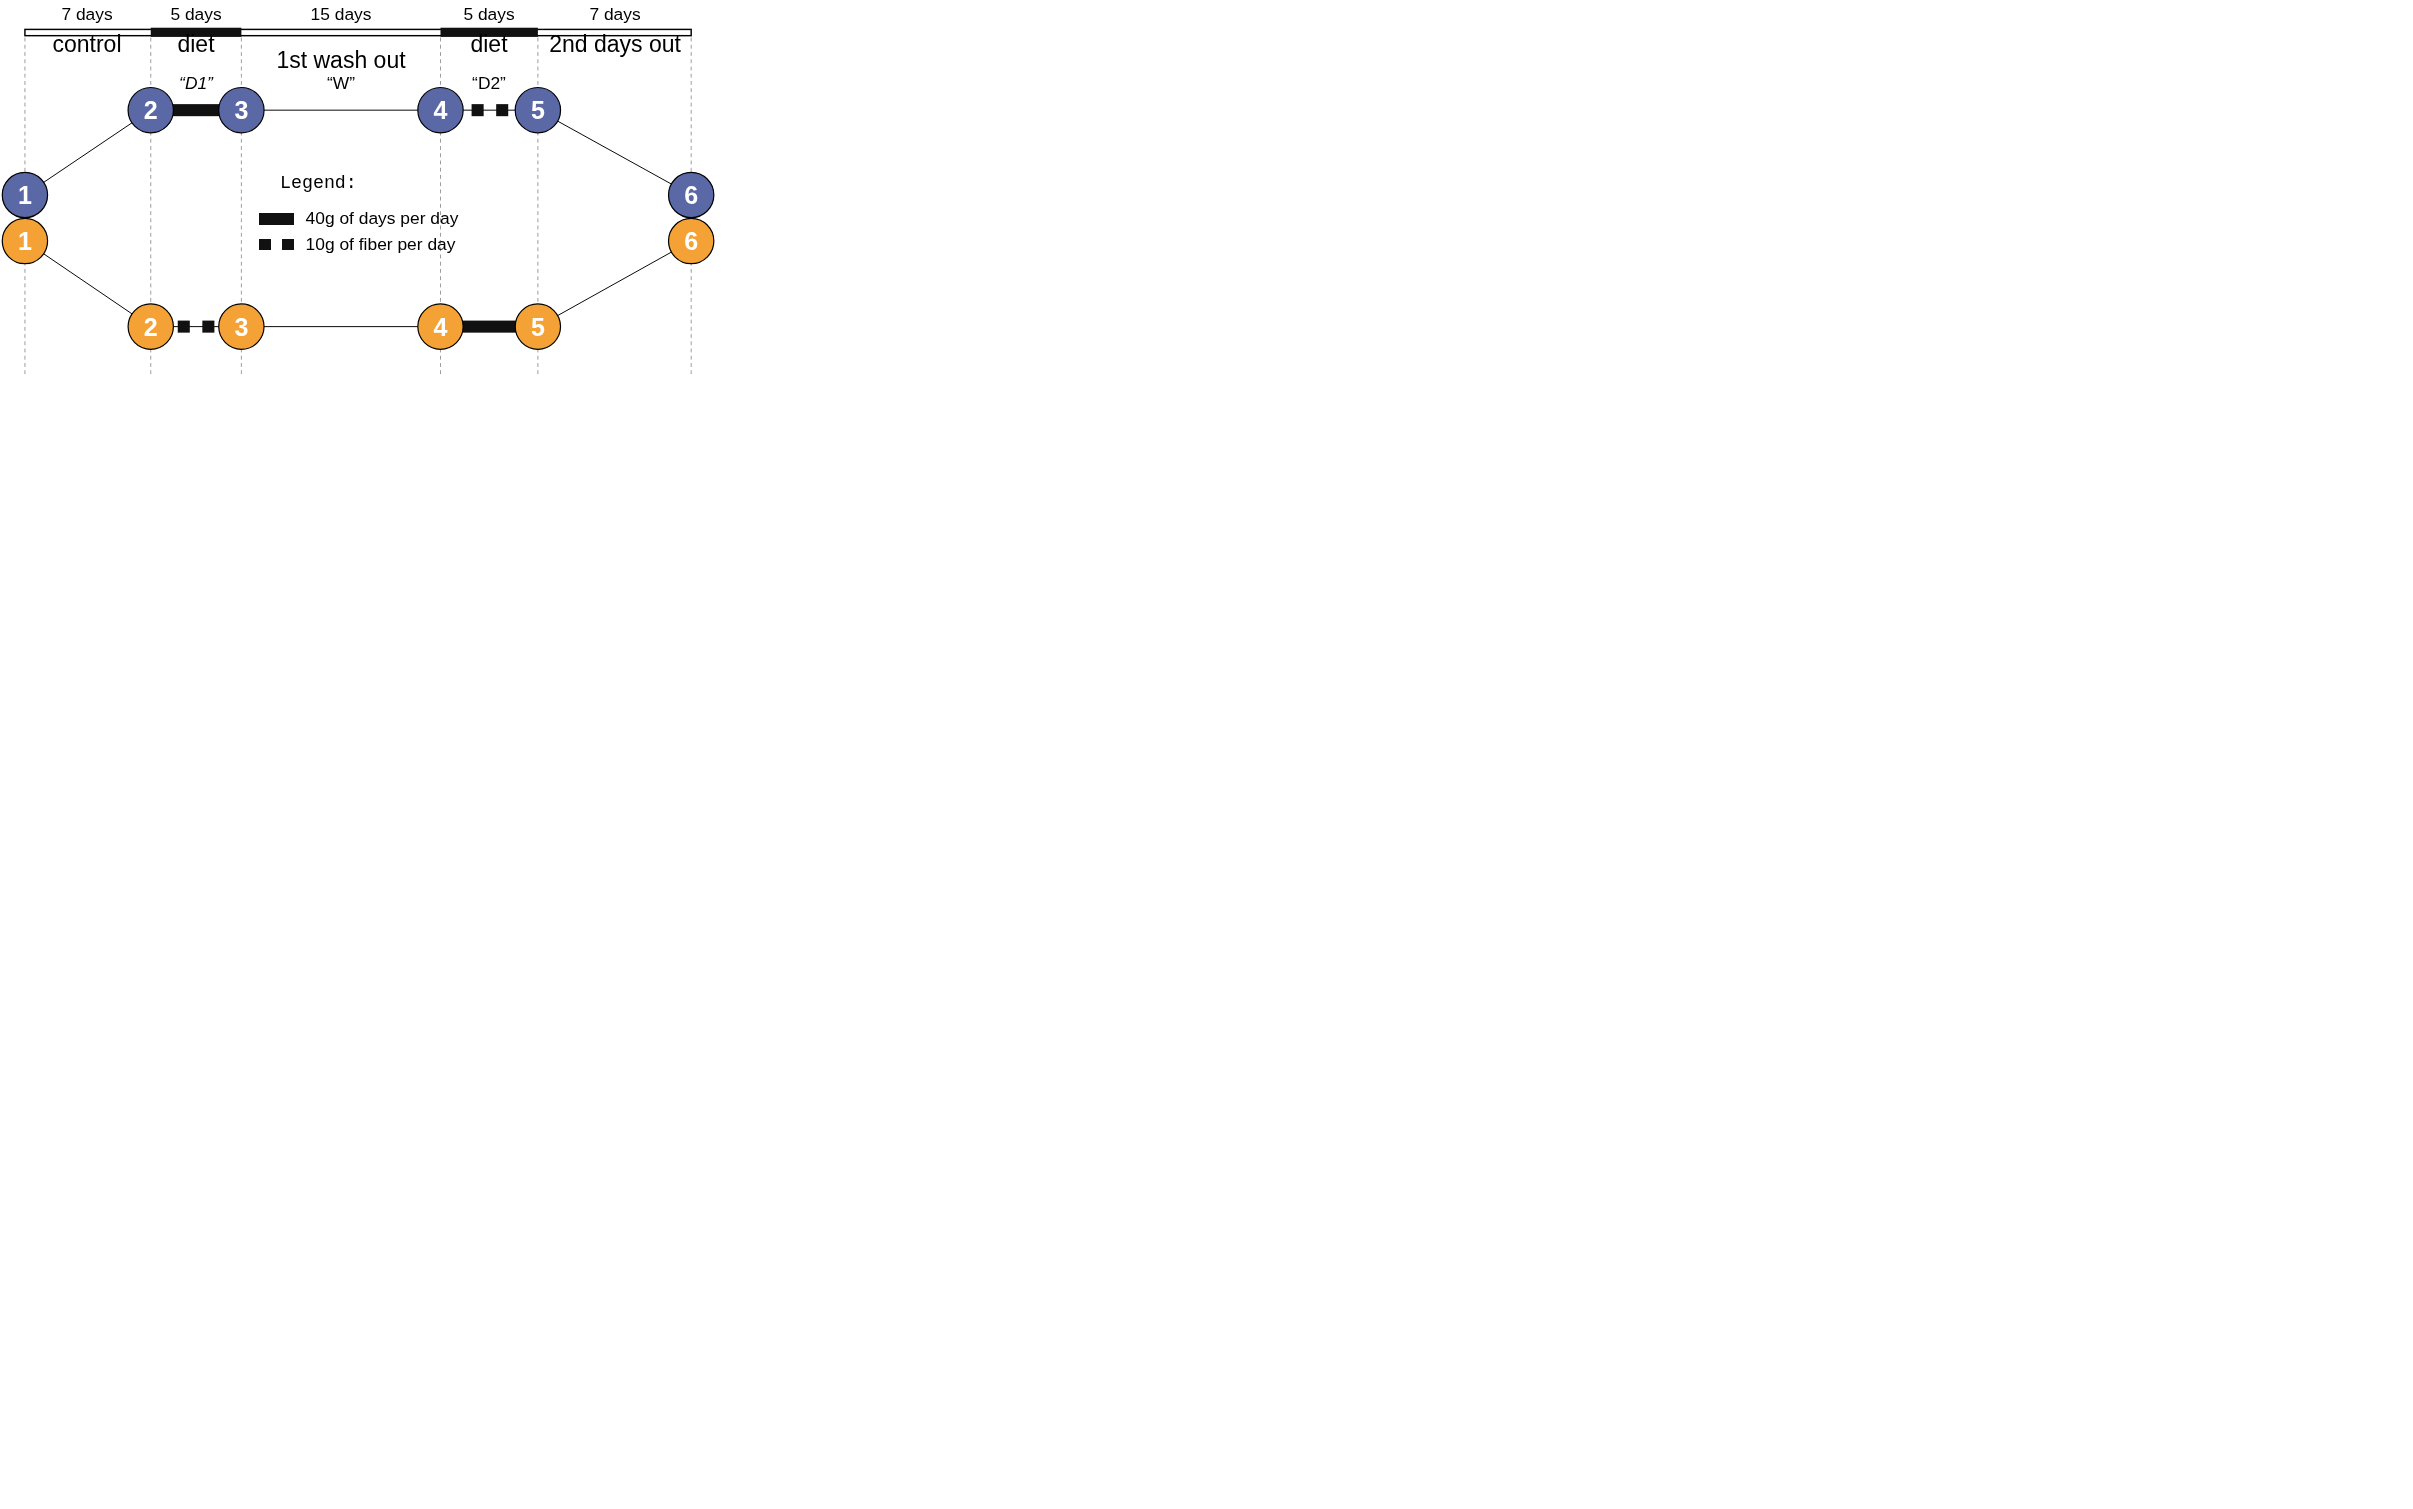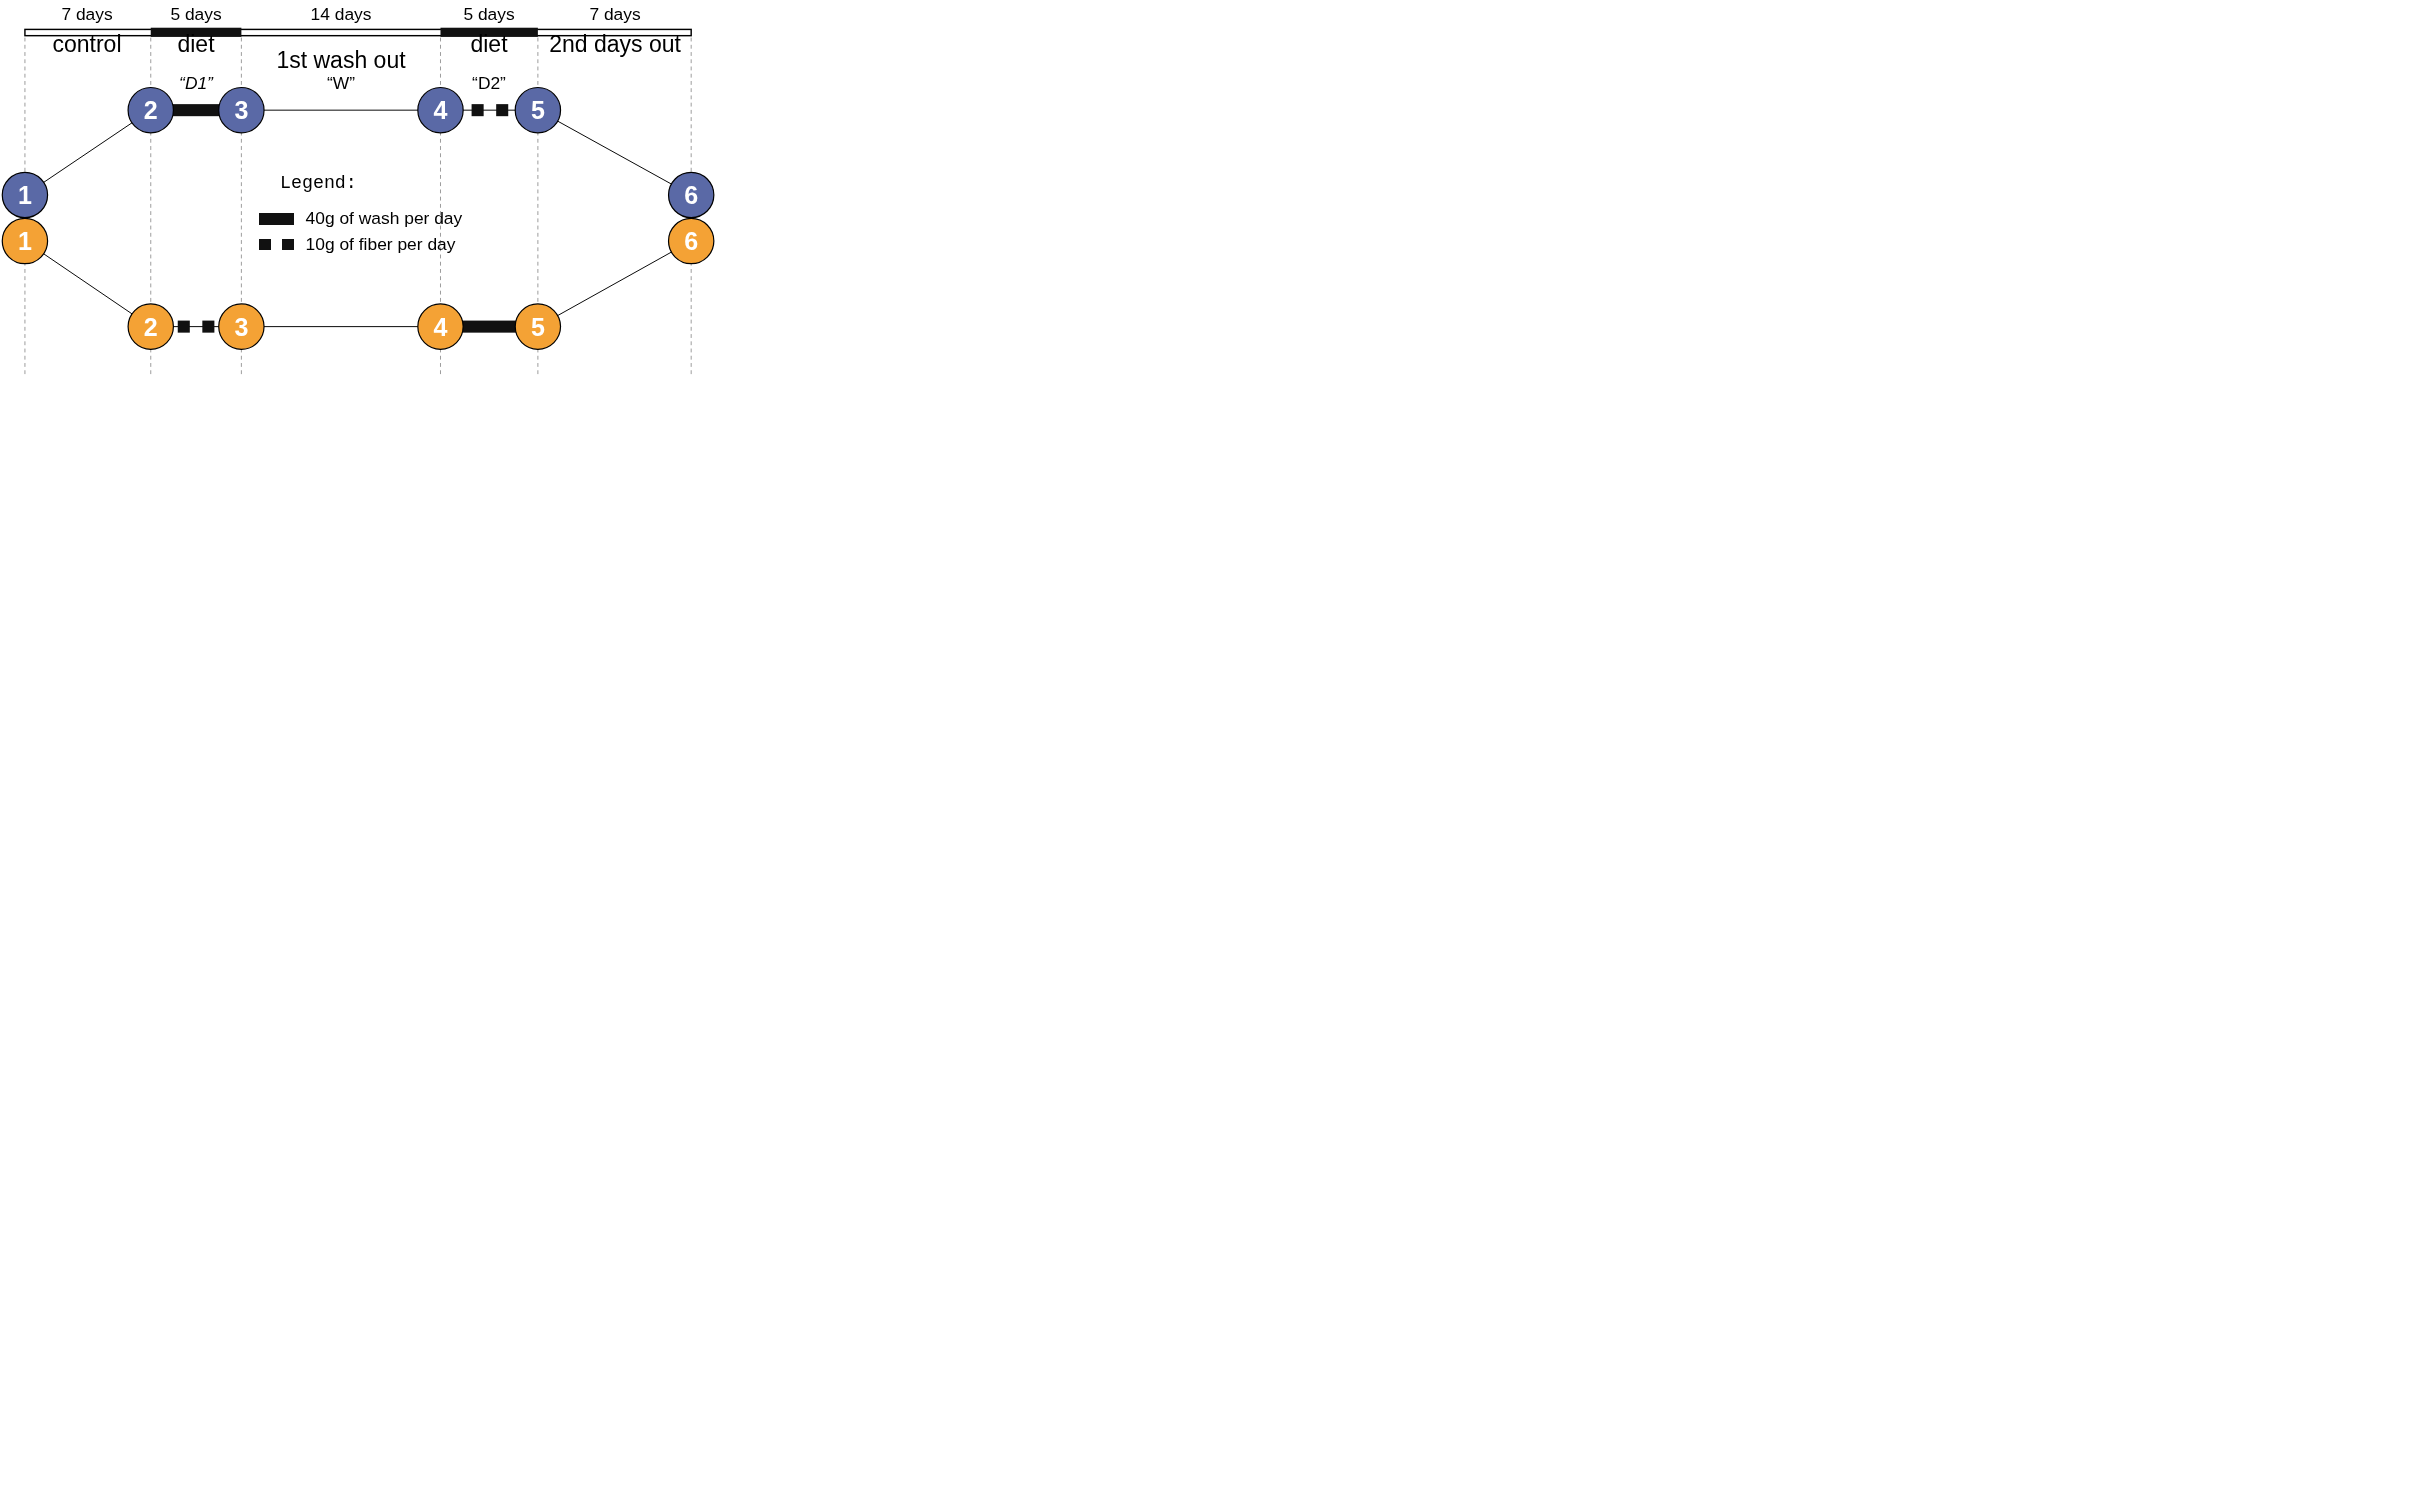--- a/index.html
+++ b/index.html
@@ -102,39 +102,39 @@
     <text class="node-num" x="51" y="518.5">1</text>
     <text class="node-num" x="312" y="696">2</text>
     <text class="node-num" x="500" y="696">3</text>
     <text class="node-num" x="913" y="696">4</text>
     <text class="node-num" x="1115" y="696">5</text>
     <text class="node-num" x="1433" y="518.5">6</text>
   </svg>
 
   <div class="lbl day-label" style="left:87px;">7 days</div>
   <div class="lbl day-label" style="left:196px;">5 days</div>
-  <div class="lbl day-label" style="left:341px;">14 days</div>
+  <div class="lbl day-label" style="left:341px;">15 days</div>
   <div class="lbl day-label" style="left:489px;">5 days</div>
   <div class="lbl day-label" style="left:615px;">7 days</div>
 
   <div class="lbl phase-label" style="left:87px;">control</div>
   <div class="lbl phase-label" style="left:196px;">diet</div>
   <div class="lbl phase-label" style="left:341px;margin-top:16px;">1st wash out</div>
   <div class="lbl phase-label" style="left:489px;">diet</div>
   <div class="lbl phase-label" style="left:615px;">2nd days out</div>
 
   <div class="lbl sub-label" style="left:196px;font-style:italic;">“D1”</div>
   <div class="lbl sub-label" style="left:341px;">“W”</div>
   <div class="lbl sub-label" style="left:489px;">“D2”</div>
 
   <div class="lbl legend-title">Legend:</div>
 
   <div class="legend-row legend-row-40g">
     <div class="swatch-bar"></div>
-    <div class="legend-text">40g of wash per day</div>
+    <div class="legend-text">40g of days per day</div>
   </div>
 
   <div class="legend-row legend-row-10g">
     <div class="swatch-squares">
       <div class="sq"></div>
       <div class="sq"></div>
     </div>
     <div class="legend-text">10g of fiber per day</div>
   </div>
 

